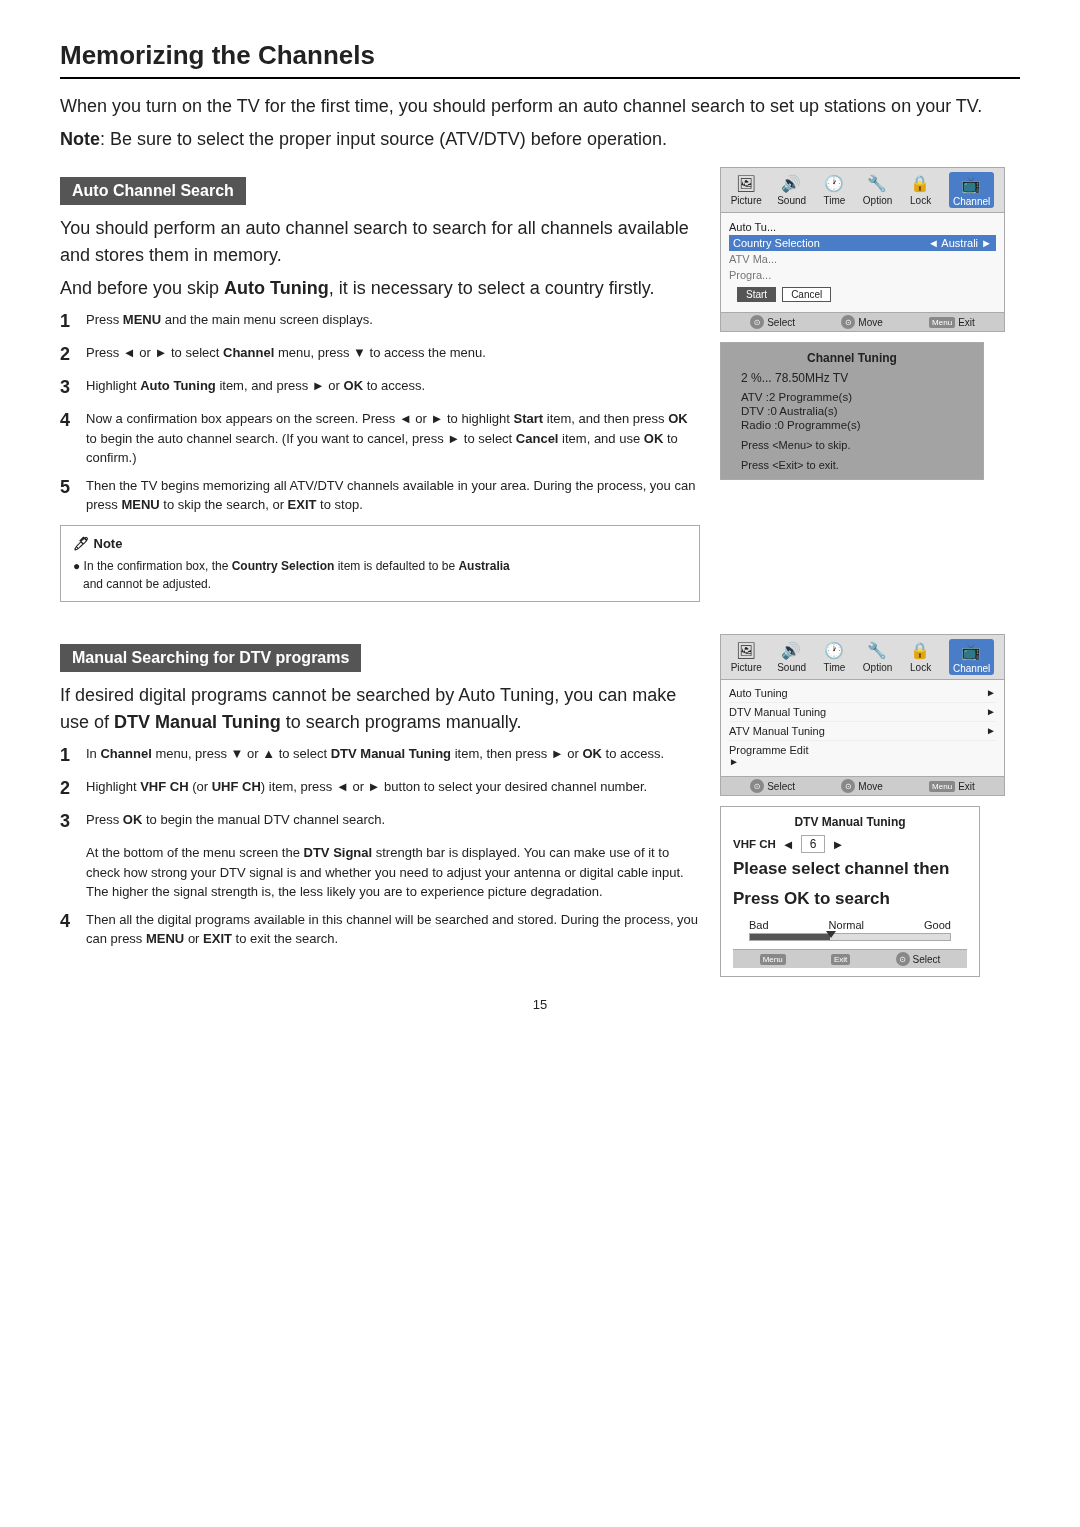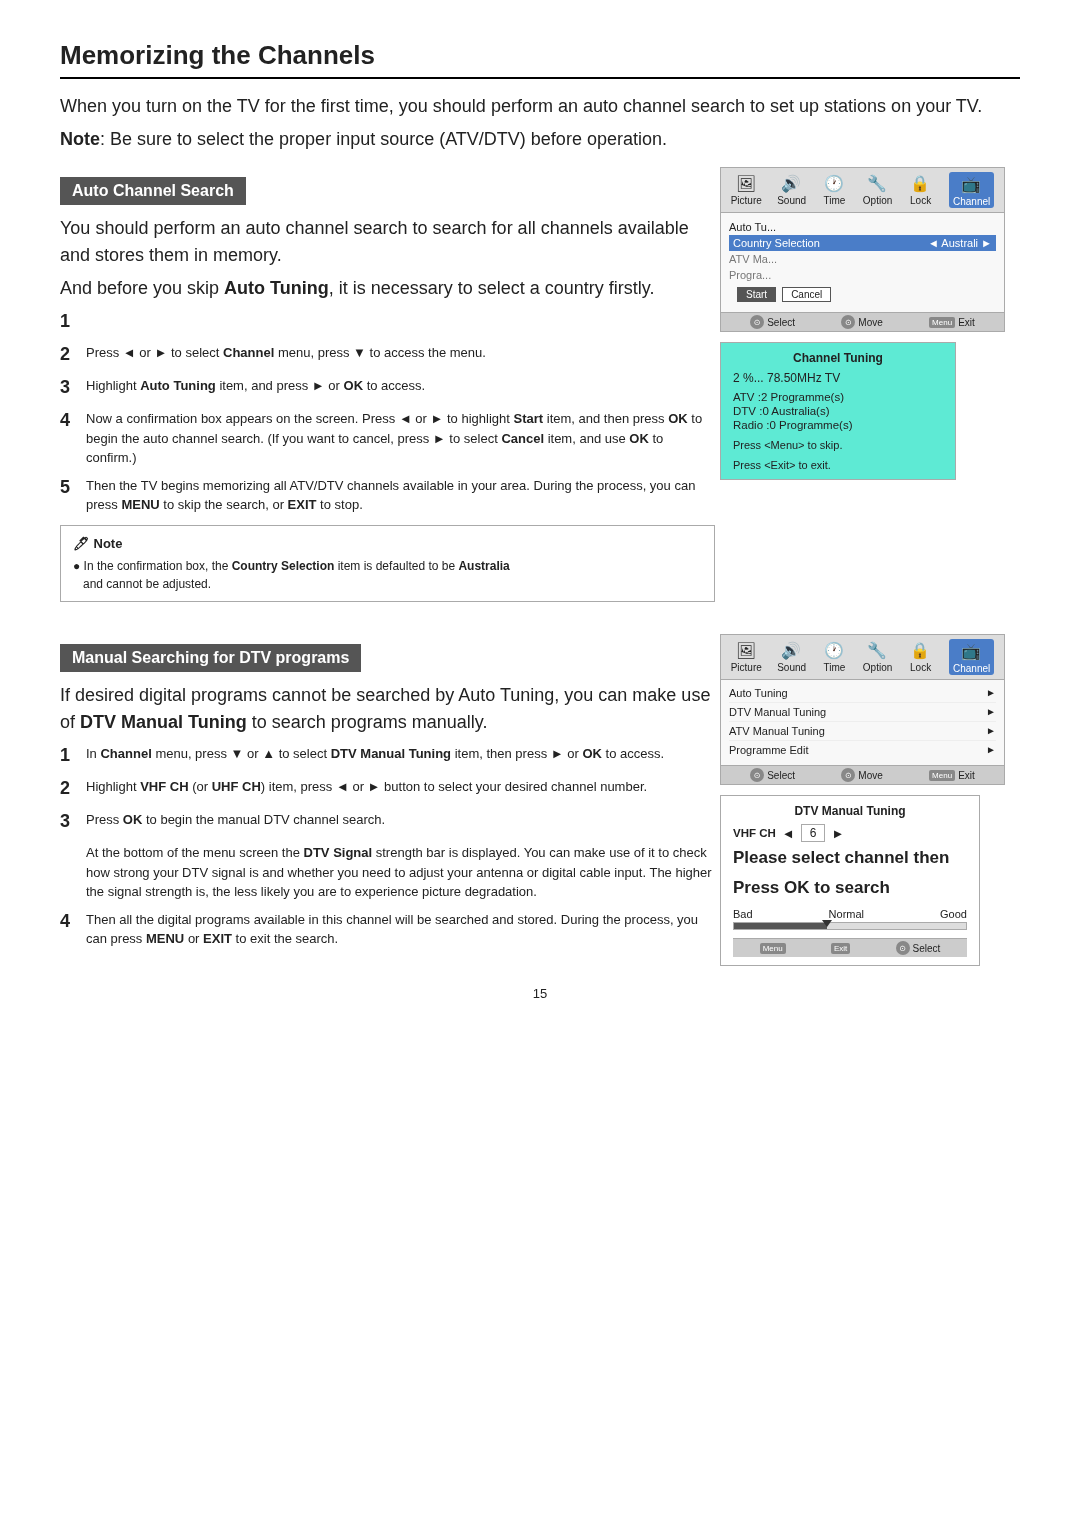--- a/index.html
+++ b/index.html
@@ -30,21 +30,21 @@
       color: #fff;
       font-size: 16px;
       font-weight: bold;
       padding: 5px 12px;
       display: inline-block;
       margin-bottom: 10px;
       margin-top: 10px;
     }
     .two-col {
       display: flex;
-      gap: 5px;
+      gap: 20px;
       align-items: flex-start;
     }
     .left-col { flex: 1; }
     .right-col { width: 300px; flex-shrink: 0; }
     .steps { margin: 8px 0 8px 0; }
     .step {
       display: flex;
       gap: 8px;
       margin-bottom: 8px;
       line-height: 1.5;
@@ -174,23 +174,23 @@
       background: #888;
       color: #fff;
       font-size: 8px;
       padding: 1px 3px;
       border-radius: 2px;
     }
 
     
     .channel-tuning-box {
       border: 1.5px solid #aaa;
-      background: #5eead4;
-      width: 236px;
-      padding: 8px 12px;
+      background: #a3a3a3;
+      width: 264px;
+      padding: 8px 20px;
       font-size: 11.5px;
       margin-top: 0;
     }
     .channel-tuning-box .ct-title {
       font-weight: bold;
       text-align: center;
       margin-bottom: 6px;
       font-size: 12px;
     }
     .channel-tuning-box .ct-freq {
@@ -234,21 +234,21 @@
       border: 1px solid #aaa;
       padding: 1px 8px;
       font-size: 12px;
     }
     .dm-msg {
       font-size: 17px;
       font-weight: bold;
       margin-bottom: 10px;
     }
     .signal-bar-area {
-      margin: 8px 0;
+      margin: 8px 16px;
     }
     .signal-labels {
       display: flex;
       justify-content: space-between;
       font-size: 11px;
       margin-bottom: 2px;
     }
     .signal-bar-track {
       height: 8px;
       background: #ddd;
@@ -292,21 +292,21 @@
     .tv-content2 {
       padding: 4px 8px 6px 8px;
     }
     .tv-row2 {
       display: flex;
       justify-content: space-between;
       padding: 3px 0;
       font-size: 11px;
       border-bottom: 1px solid #eee;
     }
-    .tv-row2:last-child { border-bottom: none; }
+    .tv-row2:last-child { border-bottom: none; flex-direction: column; }
     .tv-row2 .arrow { color: #222; font-size: 10px; }
 
     .page-num {
       text-align: center;
       margin-top: 20px;
       font-size: 13px;
     }
   </style>
 </head>
 <body>
@@ -322,20 +322,21 @@
   <div class="left-col">
     <div class="section-title">Auto Channel Search</div>
     <p class="intro-text">You should perform an auto channel search to search for all channels available and stores them in memory.</p>
     <p class="intro-text">
       <span>And before you skip </span><b>Auto Tuning</b><span>, it is necessary to select a country firstly.</span>
     </p>
     <div class="steps">
 
       <div class="step">
         <span class="step-num">1</span>
+        <span class="step-text">Press <b>MENU</b> and the main menu screen displays.</span>
       </div>
 
       <div class="step">
         <span class="step-num">2</span>
         <span class="step-text">Press ◄ or ► to select <b>Channel</b> menu,  press ▼  to access the menu.</span>
       </div>
 
       <div class="step">
         <span class="step-num">3</span>
         <span class="step-text">Highlight <b>Auto Tuning</b> item, and press ► or <b>OK</b> to access.</span>

